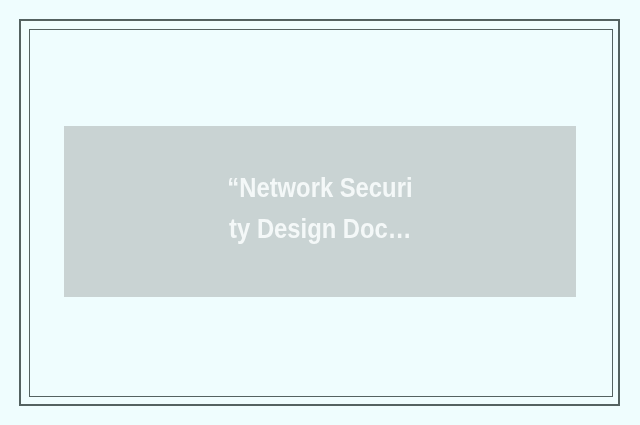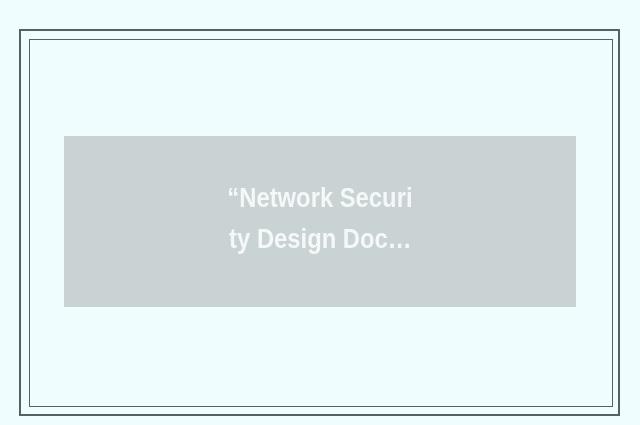--- a/index.html
+++ b/index.html
@@ -10,21 +10,20 @@
     width: 640px;
     height: 425px;
     position: relative;
     overflow: hidden;
     background: #effdfe;
     font-family: "Liberation Sans", sans-serif;
   }
   .page {
     position: absolute;
     inset: 0;
-    margin-top: 10px;
   }
   .frame-outer {
     position: absolute;
     left: 19px;
     top: 19px;
     width: 601px;
     height: 387px;
     box-sizing: border-box;
     border: 2px solid #546261;
   }

